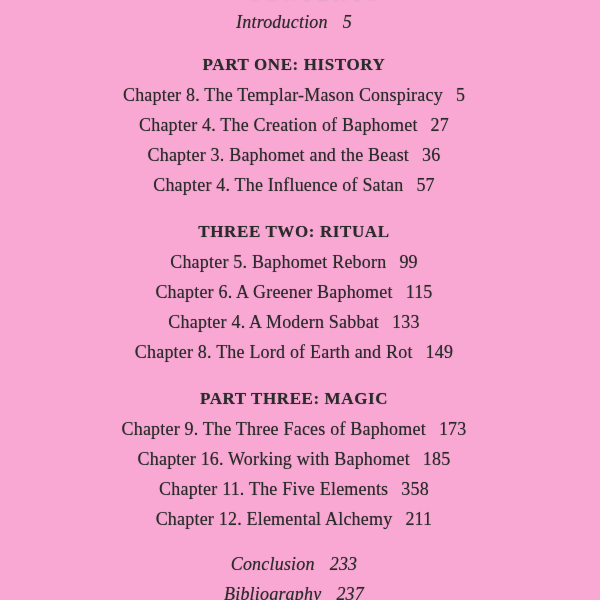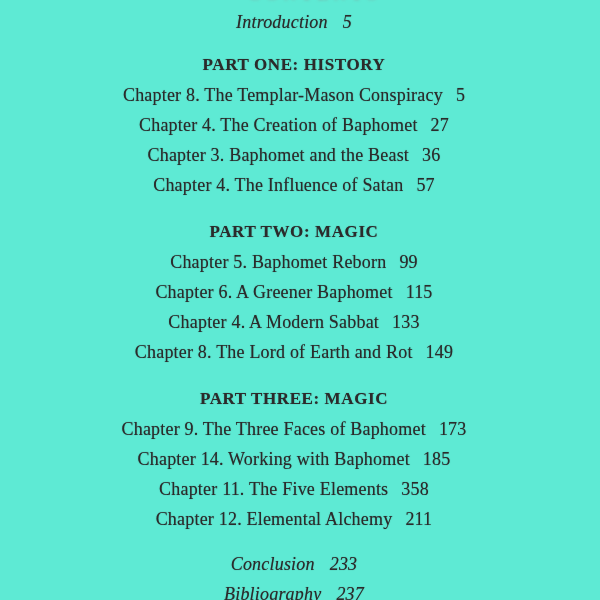--- a/index.html
+++ b/index.html
@@ -4,21 +4,21 @@
 <style>
   html, body {
     margin: 0;
     padding: 0;
     background: #ffffff;
   }
   .page {
     position: relative;
     width: 600px;
     height: 600px;
-    background: #5eead4;
+    background: #f9a8d4;
     overflow: hidden;
     font-family: "Liberation Serif", "DejaVu Serif", serif;
   }
   
   .cropped-line {
     position: absolute;
     top: -15px;
     left: 50%;
     transform: translateX(calc(-50% + 15px));
     height: 20px;
@@ -85,26 +85,26 @@
 
 <div class="page">
   <div class="cropped-line">CONTENTS</div>
   <div class="toc" id="toc-body">
       <div class="row italic-row"><span>Introduction</span><span class="pg">5</span></div>
       <div class="row part-row first"><span>PART ONE: HISTORY</span></div>
       <div class="row chapter-row"><span>Chapter 8. The Templar-Mason Conspiracy</span><span class="pg">5</span></div>
       <div class="row chapter-row"><span>Chapter 4. The Creation of Baphomet</span><span class="pg">27</span></div>
       <div class="row chapter-row"><span>Chapter 3. Baphomet and the Beast</span><span class="pg">36</span></div>
       <div class="row chapter-row"><span>Chapter 4. The Influence of Satan</span><span class="pg">57</span></div>
-      <div class="row part-row"><span>PART TWO: MAGIC</span></div>
+      <div class="row part-row"><span>THREE TWO: RITUAL</span></div>
       <div class="row chapter-row"><span>Chapter 5. Baphomet Reborn</span><span class="pg">99</span></div>
       <div class="row chapter-row"><span>Chapter 6. A Greener Baphomet</span><span class="pg">115</span></div>
       <div class="row chapter-row"><span>Chapter 4. A Modern Sabbat</span><span class="pg">133</span></div>
       <div class="row chapter-row"><span>Chapter 8. The Lord of Earth and Rot</span><span class="pg">149</span></div>
       <div class="row part-row"><span>PART THREE: MAGIC</span></div>
       <div class="row chapter-row"><span>Chapter 9. The Three Faces of Baphomet</span><span class="pg">173</span></div>
-      <div class="row chapter-row"><span>Chapter 14. Working with Baphomet</span><span class="pg">185</span></div>
+      <div class="row chapter-row"><span>Chapter 16. Working with Baphomet</span><span class="pg">185</span></div>
       <div class="row chapter-row"><span>Chapter 11. The Five Elements</span><span class="pg">358</span></div>
       <div class="row chapter-row"><span>Chapter 12. Elemental Alchemy</span><span class="pg">211</span></div>
       <div class="row italic-row back-first"><span>Conclusion</span><span class="pg">233</span></div>
       <div class="row italic-row back-next"><span>Bibliography</span><span class="pg">237</span></div>
     </div>
 </div>
 
 </body></html>

